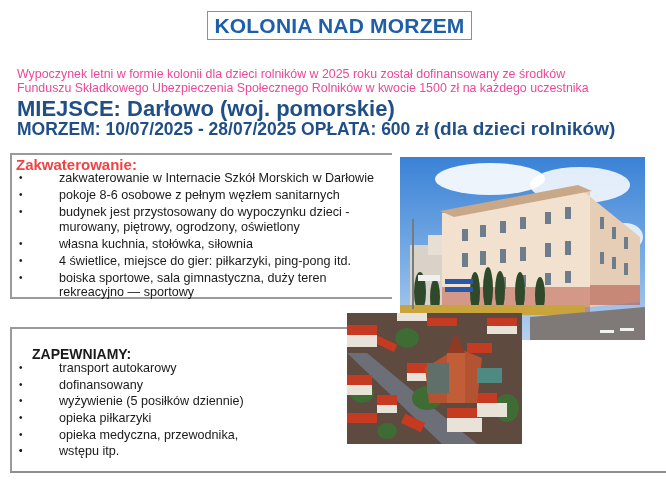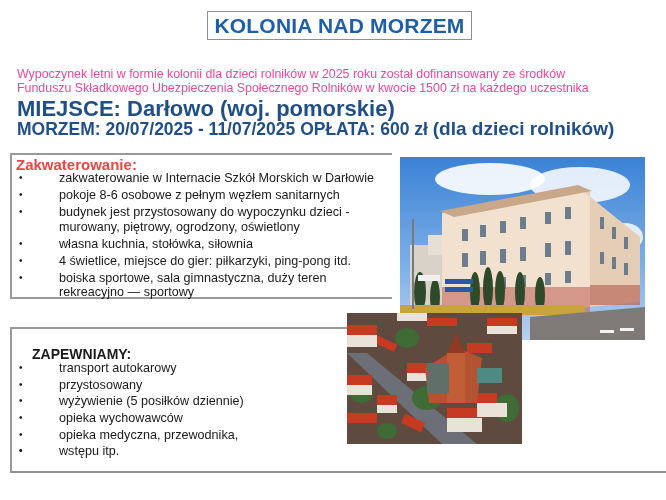--- a/index.html
+++ b/index.html
@@ -83,21 +83,21 @@
   <div>Funduszu Składkowego Ubezpieczenia Społecznego Rolników w kwocie 1500 zł na każdego uczestnika</div>
 </div>
 
 <div class="place">
   <span>MIEJSCE:</span>
   <span>Darłowo (woj. pomorskie)</span>
 </div>
 
 <div class="term">
   <span>MORZEM:</span>
-  <span>20/07/2025 - 11/07/2025</span>
+  <span>10/07/2025 - 28/07/2025</span>
   <span>OPŁATA:</span>
   <span>600 zł</span>
   <span class="small">(dla dzieci rolników)</span>
 </div>
 
 <div class="box1"></div>
 <div class="box1-heading">Zakwaterowanie:</div>
 <ul class="list list1">
   <li><span class="bullet">•</span><span>zakwaterowanie w Internacie Szkół Morskich w Darłowie</span></li>
   <li><span class="bullet">•</span><span>pokoje 8-6 osobowe z pełnym węzłem sanitarnych</span></li>
@@ -105,23 +105,23 @@
   <li><span class="bullet">•</span><span>własna kuchnia, stołówka, siłownia</span></li>
   <li><span class="bullet">•</span><span>4 świetlice, miejsce do gier: piłkarzyki, ping-pong itd.</span></li>
   <li style="padding-right:40px;"><span class="bullet">•</span><span>boiska sportowe, sala gimnastyczna, duży teren rekreacyjno — sportowy</span></li>
 </ul>
 
 <div class="box2"></div>
 <div class="bottom-line"></div>
 <div class="box2-heading">ZAPEWNIAMY:</div>
 <ul class="list list2">
   <li><span class="bullet">•</span><span>transport autokarowy</span></li>
-  <li><span class="bullet">•</span><span>przystosowany</span></li>
+  <li><span class="bullet">•</span><span>dofinansowany</span></li>
   <li><span class="bullet">•</span><span>wyżywienie (5 posiłków dziennie)</span></li>
-  <li><span class="bullet">•</span><span>opieka wychowawców</span></li>
+  <li><span class="bullet">•</span><span>opieka piłkarzyki</span></li>
   <li><span class="bullet">•</span><span>opieka medyczna, przewodnika,</span></li>
   <li><span class="bullet">•</span></li>
   <li><span class="bullet">•</span><span>wstępu itp.</span></li>
 </ul>
 
 <div class="photo-building">
   <svg width="245" height="183" viewBox="0 0 245 183" xmlns="http://www.w3.org/2000/svg">
     <defs>
       <linearGradient id="sky" x1="0" y1="0" x2="0" y2="1">
         <stop offset="0" stop-color="#3a82d6"></stop>

